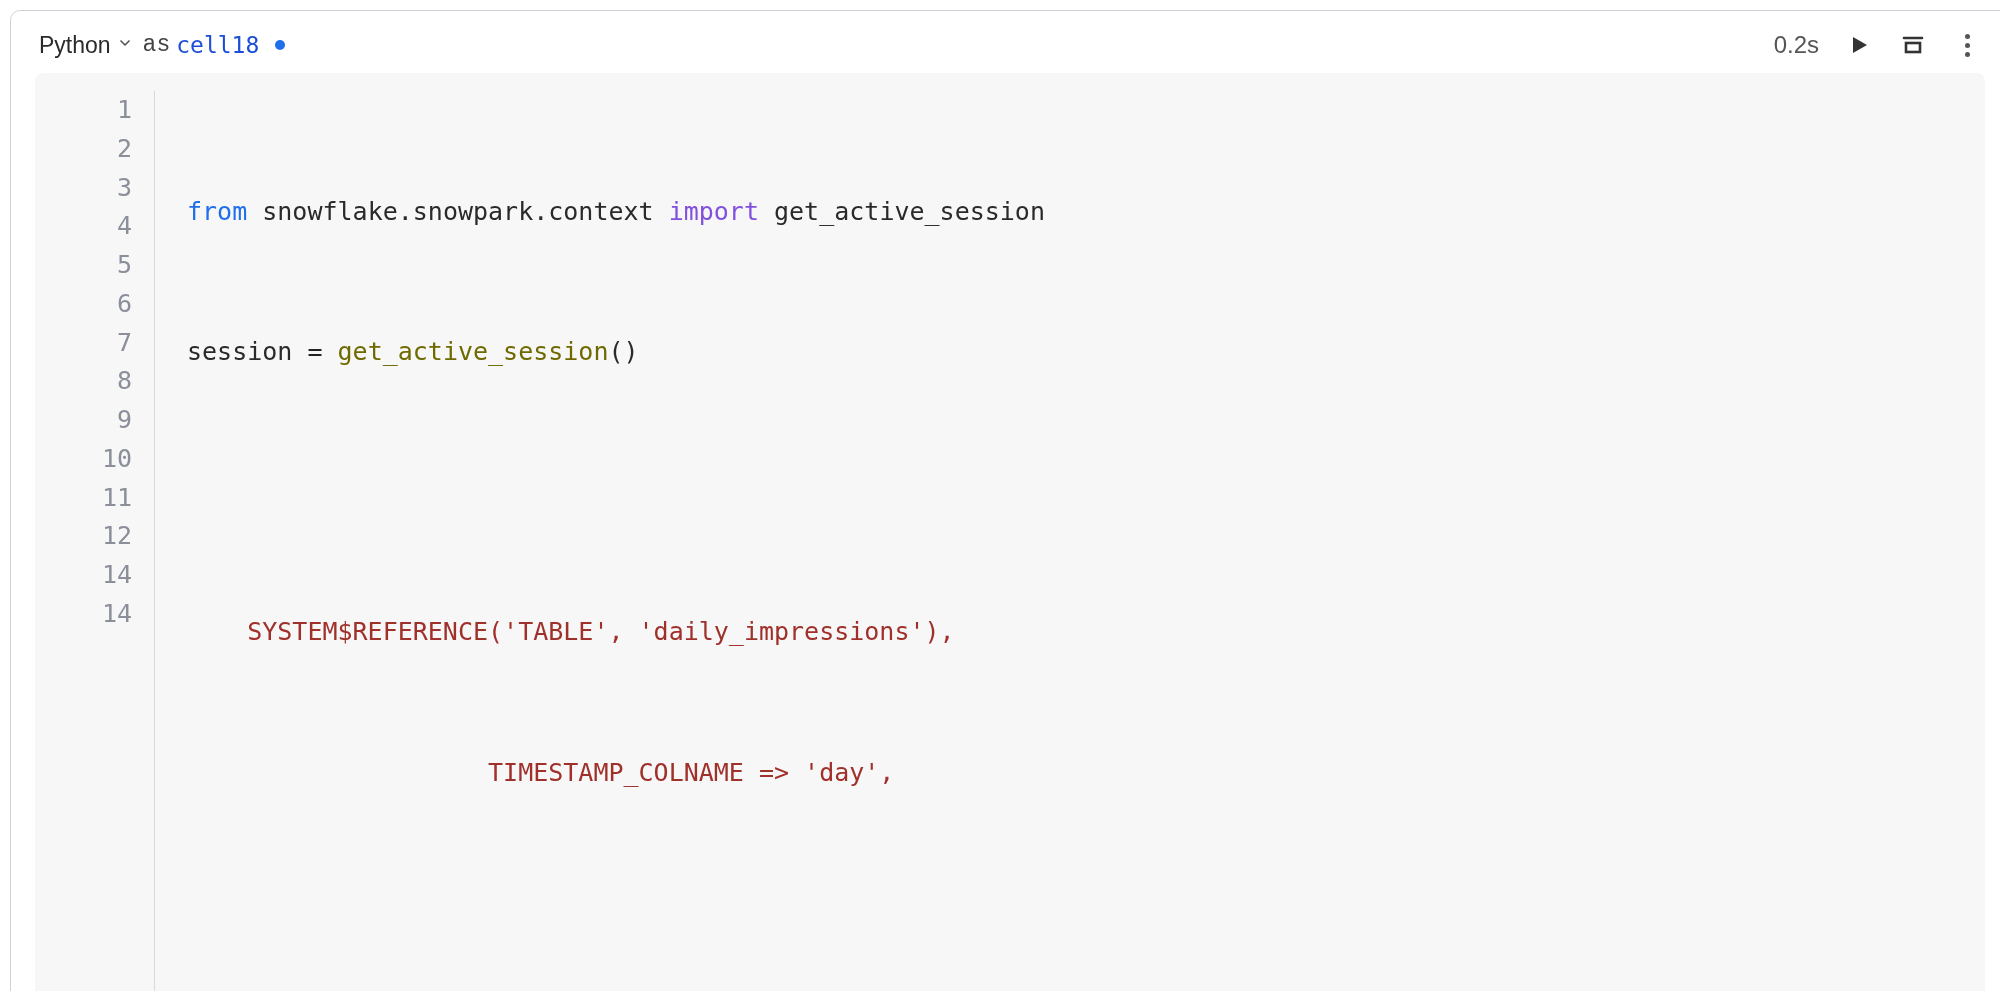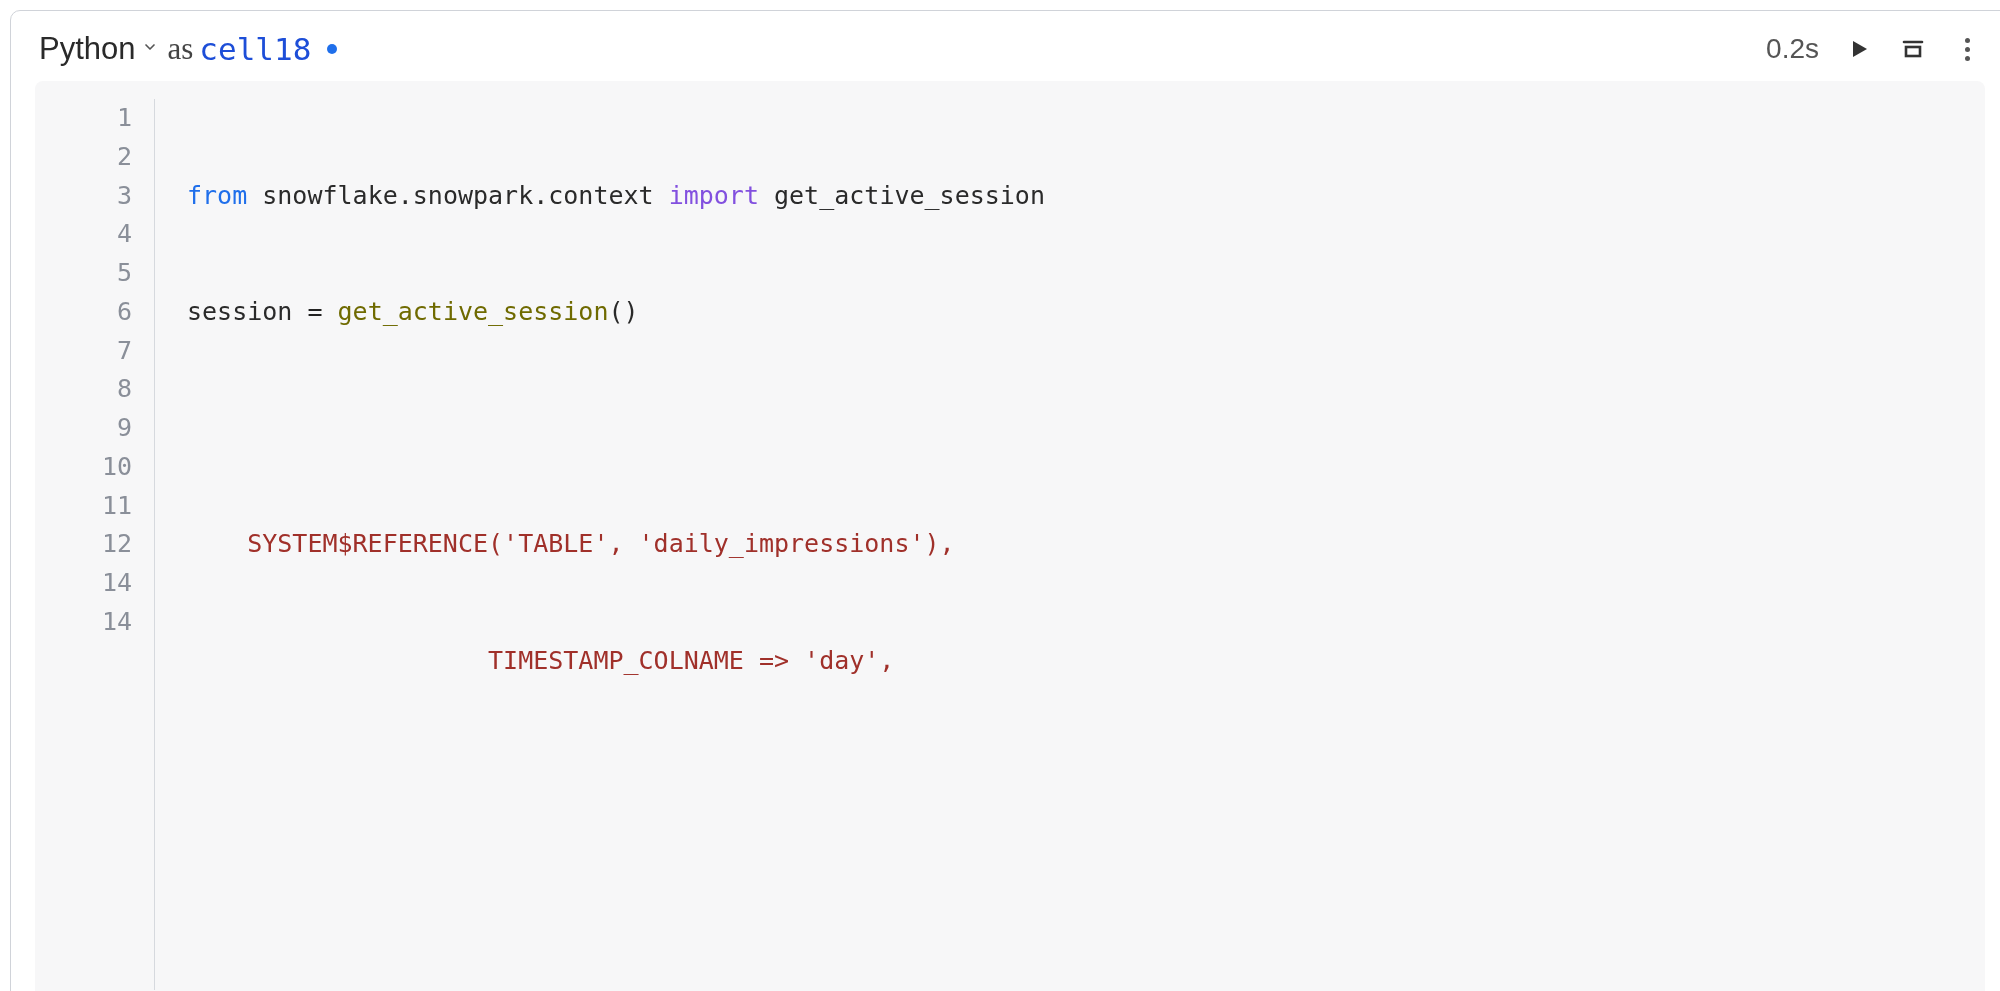--- a/index.html
+++ b/index.html
@@ -21,37 +21,37 @@
     display: flex;
     justify-content: space-between;
     align-items: center;
     margin-bottom: 14px;
     padding: 0 4px;
   }
   .cell-header-left {
     display: flex;
     align-items: center;
     gap: 6px;
-    font-size: 31px;
+    font-size: 23px;
     color: #2a2a2a;
   }
   .lang-label { color: #2a2a2a; }
   .chevron { font-size: 16px; color: #555; margin-right: 4px; }
-  .as-label { color: #444; font-family: Liberation Serif, serif; }
+  .as-label { color: #444; font-family: Liberation Mono, monospace; }
   .cell-name { color: #1d4ed8; font-family: ui-monospace, Menlo, monospace; }
   .mod-dot {
     width: 10px; height: 10px; border-radius: 50%;
     background: #1f6feb; margin-left: 10px;
   }
   .cell-header-right {
     display: flex;
     align-items: center;
     gap: 26px;
   }
-  .exec-time { color: #555; font-size: 28px; }
+  .exec-time { color: #555; font-size: 24px; }
   .icon-btn {
     display: inline-flex; align-items: center; justify-content: center;
     width: 28px; height: 28px;
     color: #444; cursor: pointer;
   }
   .icon-btn svg { width: 24px; height: 24px; }
   .kebab { display: flex; flex-direction: column; gap: 4px; }
   .kebab span { width: 5px; height: 5px; border-radius: 50%; background: #555; }
 
   .editor {
@@ -71,21 +71,21 @@
     border-right: 1px solid #d6d9de;
     user-select: none;
     flex-shrink: 0;
   }
   .gutter div { height: 1.55em; }
   .code {
     padding-left: 32px;
     white-space: pre;
     color: #2a2a2a;
   }
-  .code .line { height: 1.55em; }
+  .code .line { height: 1.55em; margin-top: 24px; }
   .kw   { color: #1f6feb; }
   .imp  { color: #8250df; }
   .fn   { color: #6f6a00; }
   .op   { color: #222; }
   .str  { color: #a0302a; }
 </style>
 </head>
 <body>
 
 <div class="cell-container">

